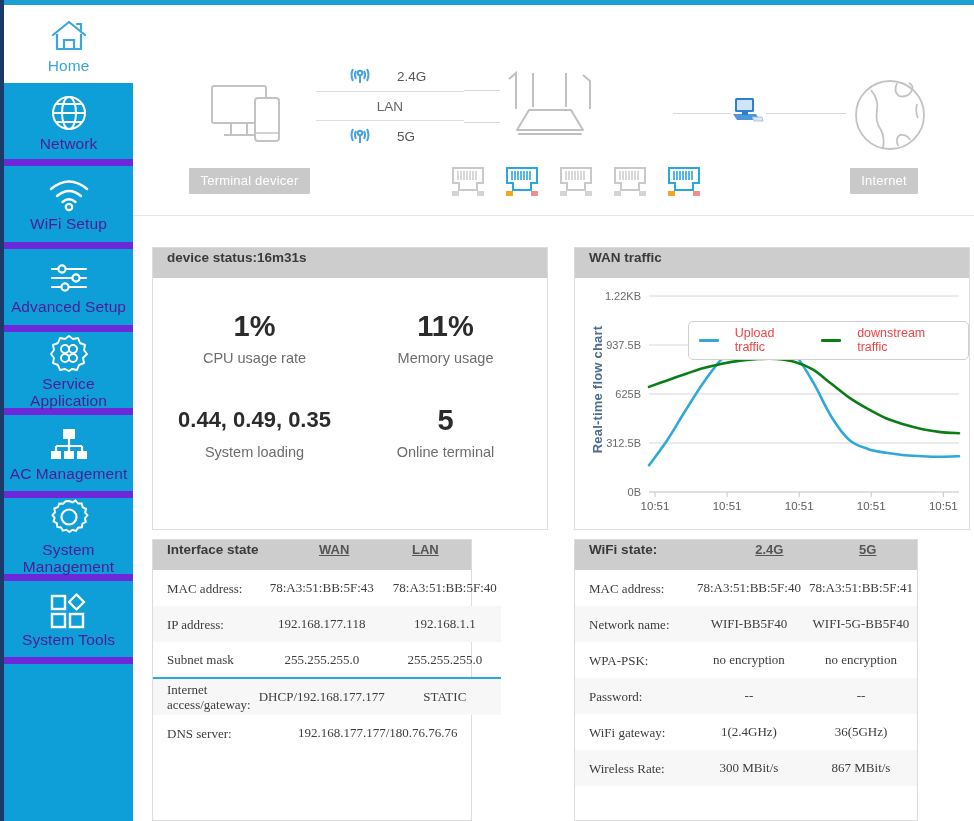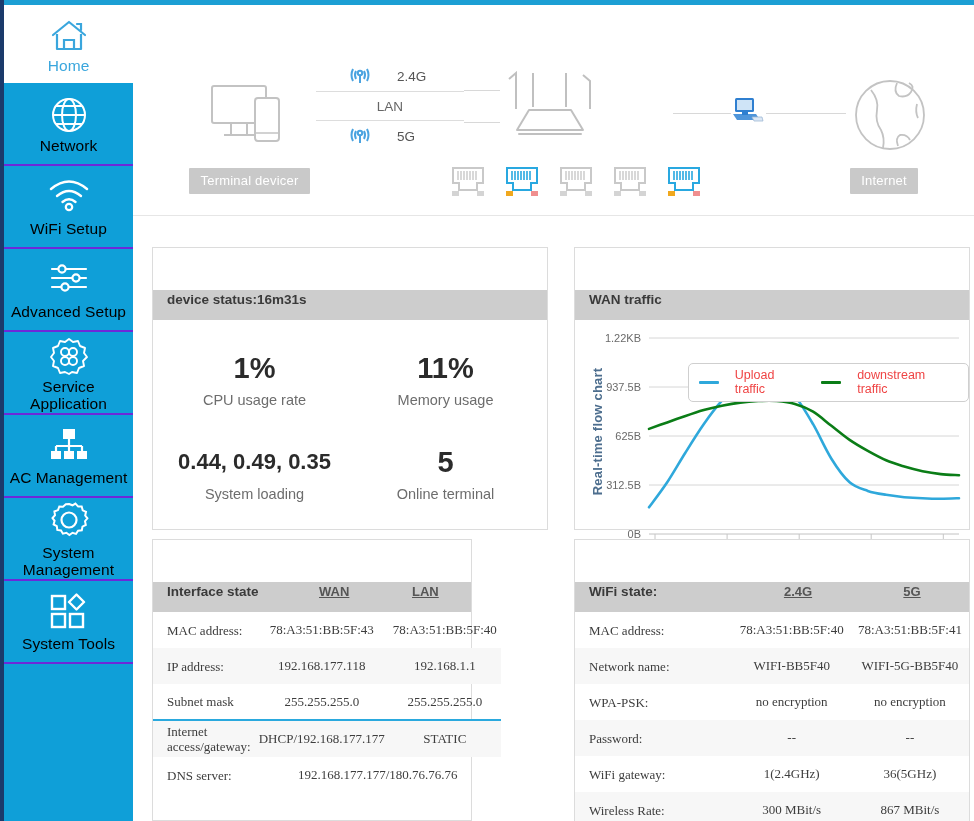--- a/index.html
+++ b/index.html
@@ -28,22 +28,22 @@
   }
 
   
   .sidebar {
     position: absolute; top: 5px; left: 4px;
     width: 129px; height: 816px;
     background: #0f9fd8;
   }
   .nav-item {
     width: 129px;
-    border-bottom: 2px solid #6d28d9;
-    color: #000000;
+    border-bottom: 7px solid #6d28d9;
+    color: #4c1d95;
     text-align: center;
     cursor: pointer;
     padding: 12px 2px 10px;
     display: flex;
     flex-direction: column;
     align-items: center;
     justify-content: center;
   }
   .nav-item.home {
     background: #ffffff;
@@ -134,34 +134,33 @@
   }
   .panel-head {
     background: #cdcdcd;
     height: 30px;
     display: flex;
     align-items: center;
     padding: 0 0 11px 14px;
     font-size: 13.5px;
     font-weight: bold;
     color: #3a3a3a;
-    margin-top: 42px;
   }
   .panel-head .hcol {
     font-size: 13px;
     font-weight: bold;
     color: #555;
     text-align: center;
   }
   .panel-body { padding: 0; }
 
   #panel-status { left: 152px; top: 247px; width: 396px; height: 283px; }
   #panel-traffic { left: 574px; top: 247px; width: 396px; height: 283px; }
   #panel-interface { left: 152px; top: 539px; width: 320px; height: 282px; }
-  #panel-wifi { left: 574px; top: 539px; width: 396px; height: 282px; }
+  #panel-wifi { left: 574px; top: 539px; width: 344px; height: 282px; }
 
   
   .stats-grid {
     display: grid;
     grid-template-columns: 1fr 1fr;
     grid-template-rows: 1fr 1fr;
     height: 251px;
     padding: 28px 6px 36px;
   }
   .stat { text-align: center; }

